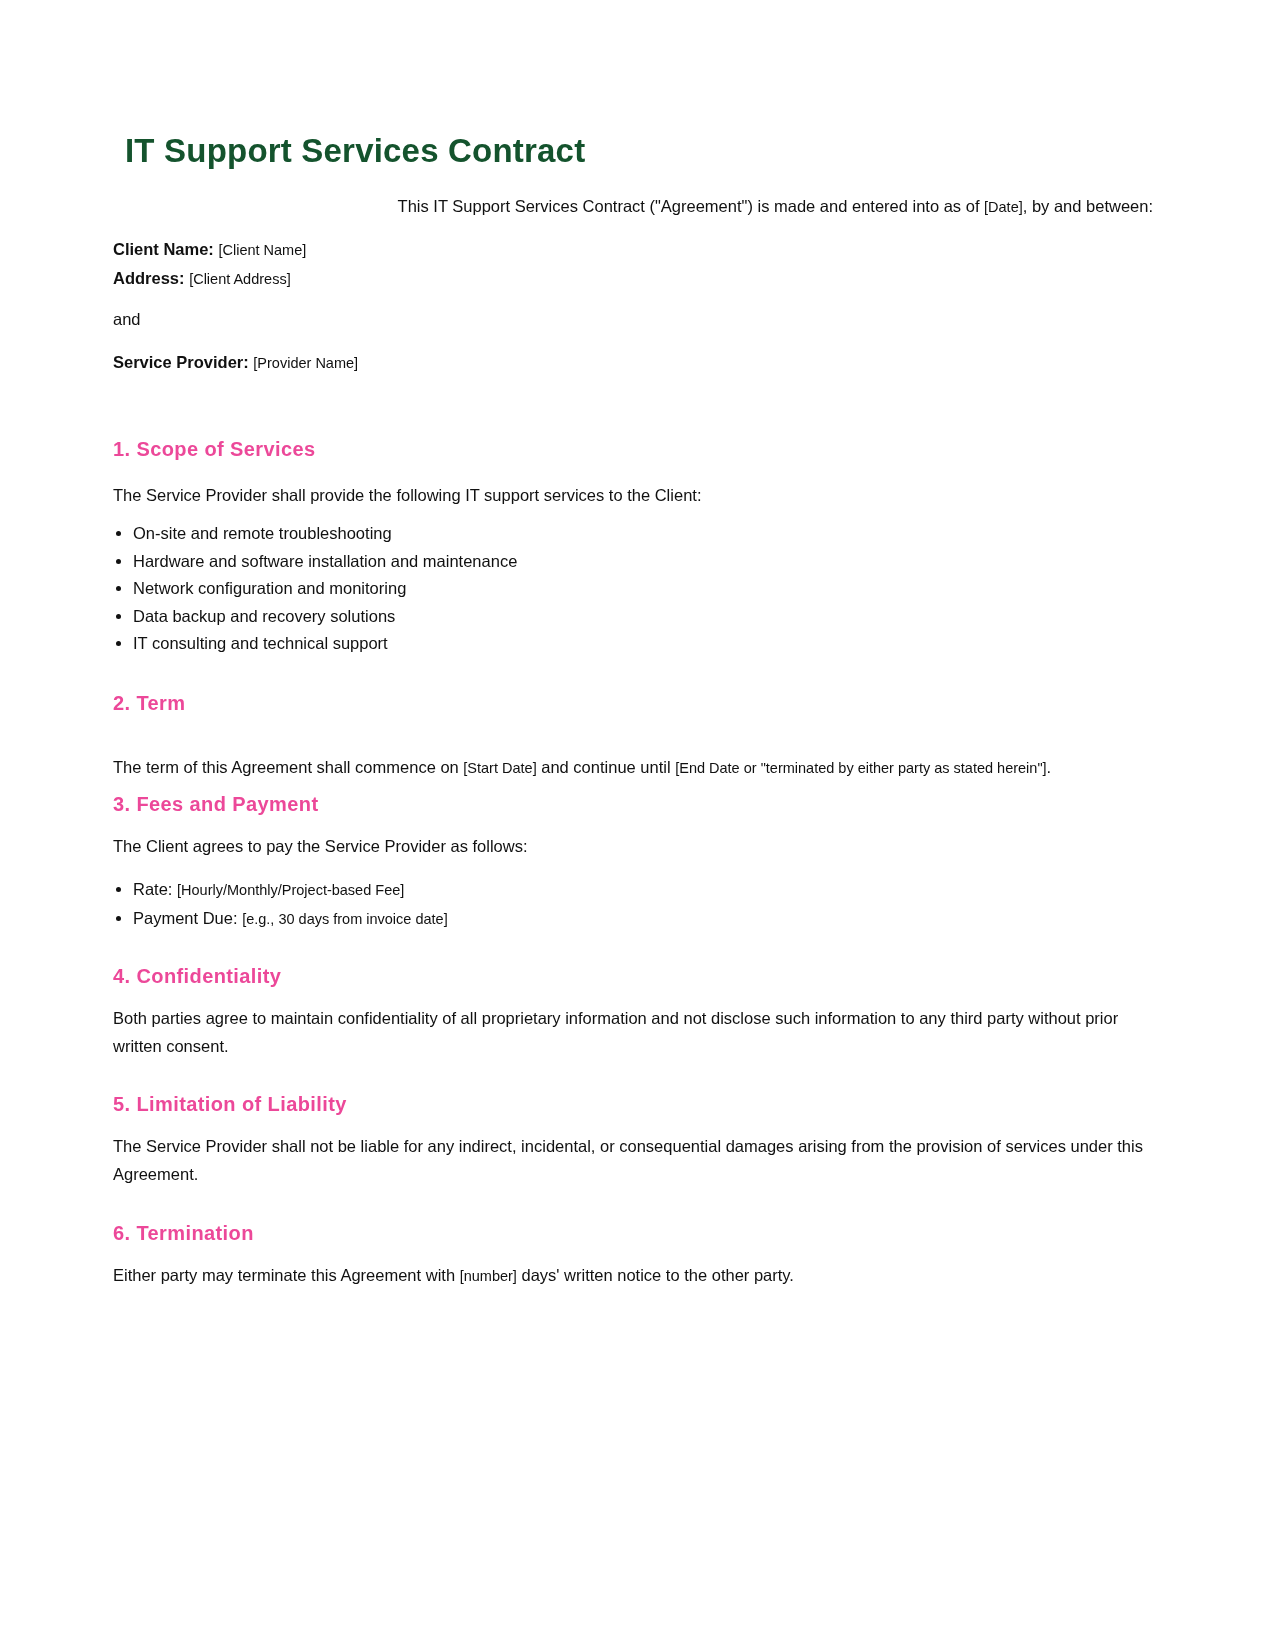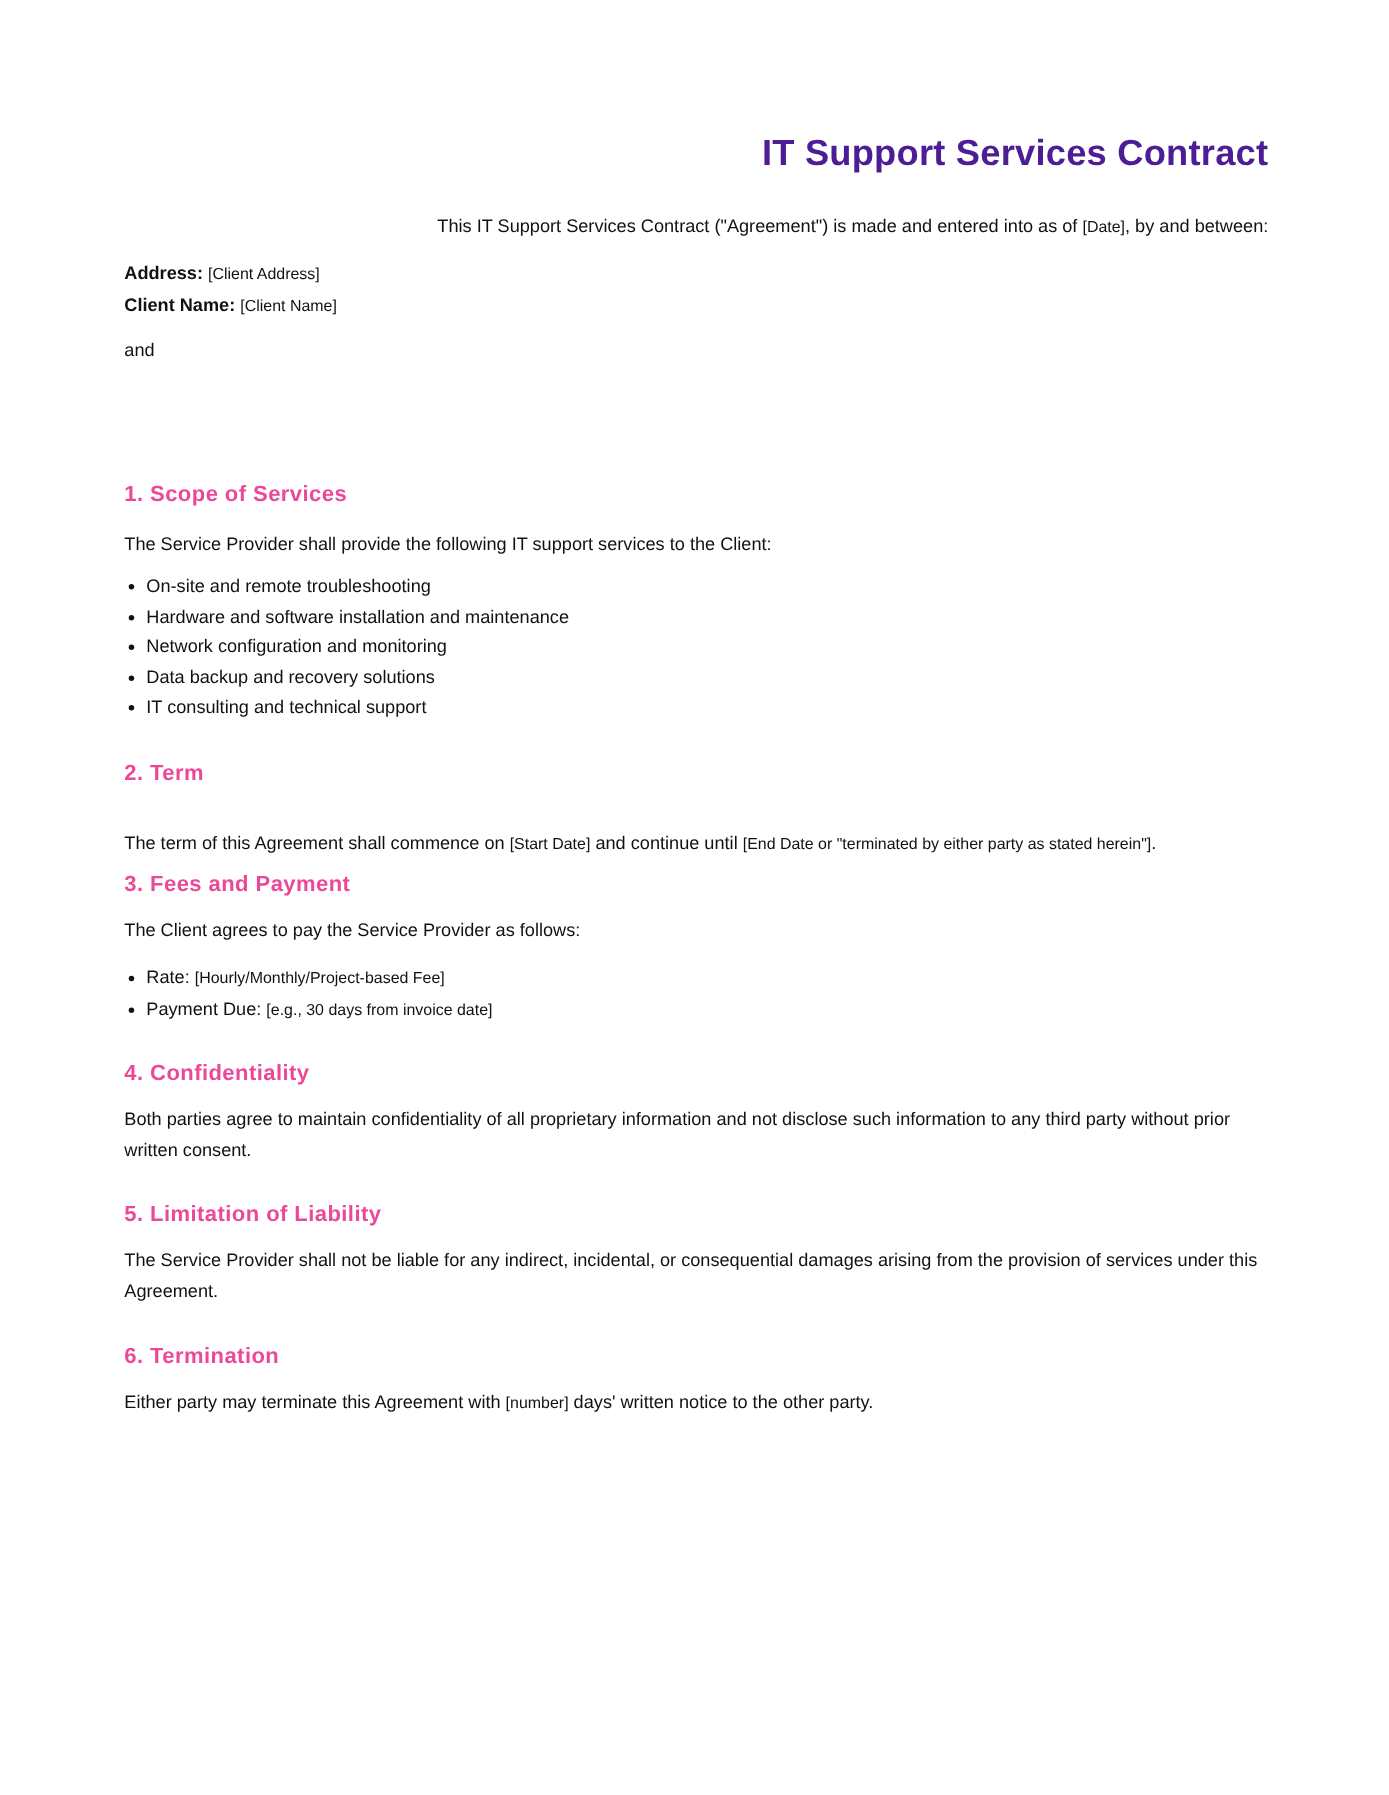--- a/index.html
+++ b/index.html
@@ -22,28 +22,28 @@
     }
     .content {
       position: absolute;
       left: 113px;
       top: 0;
       width: 1040px;
     }
     h1 {
       font-size: 33px;
       font-weight: bold;
-      text-align: right;
-      margin: 0;
+      text-align: left;
+      margin: 12px;
       position: absolute;
       top: 120px;
       left: 0;
       width: 1040px;
       letter-spacing: 0.2px;
-      color: #4c1d95;
+      color: #14532d;
     }
     .body-text {
       font-size: 16.5px;
       line-height: 28px;
       margin: 0;
     }
     .ph {
       font-size: 14.5px;
     }
     .b { font-weight: bold; }
@@ -75,34 +75,38 @@
     <h1>IT Support Services Contract</h1>
 
     <div class="block" style="top:192px;text-align:right;">
       <p class="body-text">
         <span>This IT Support Services Contract ("Agreement") is made and entered into as of </span><span class="ph">[Date]</span><span>, by and between:</span>
       </p>
     </div>
 
     <div class="block" style="top:235px;">
       <p class="body-text">
+        <span class="b">Client Name:</span>
+        <span class="ph">[Client Name]</span>
+      </p>
+      <p class="body-text">
         <span class="b">Address:</span>
         <span class="ph">[Client Address]</span>
-      </p>
-      <p class="body-text">
-        <span class="b">Client Name:</span>
-        <span class="ph">[Client Name]</span>
       </p>
     </div>
 
     <div class="block" style="top:305px;">
       <p class="body-text">and</p>
     </div>
 
     <div class="block" style="top:348px;">
+      <p class="body-text">
+        <span class="b">Service Provider:</span>
+        <span class="ph">[Provider Name]</span>
+      </p>
     </div>
 
     <div class="block" style="top:438px;">
       <h2>1. Scope of Services</h2>
     </div>
     <div class="block" style="top:481px;">
       <p class="body-text">The Service Provider shall provide the following IT support services to the Client:</p>
     </div>
     <div class="block" style="top:520px;">
       <ul>

